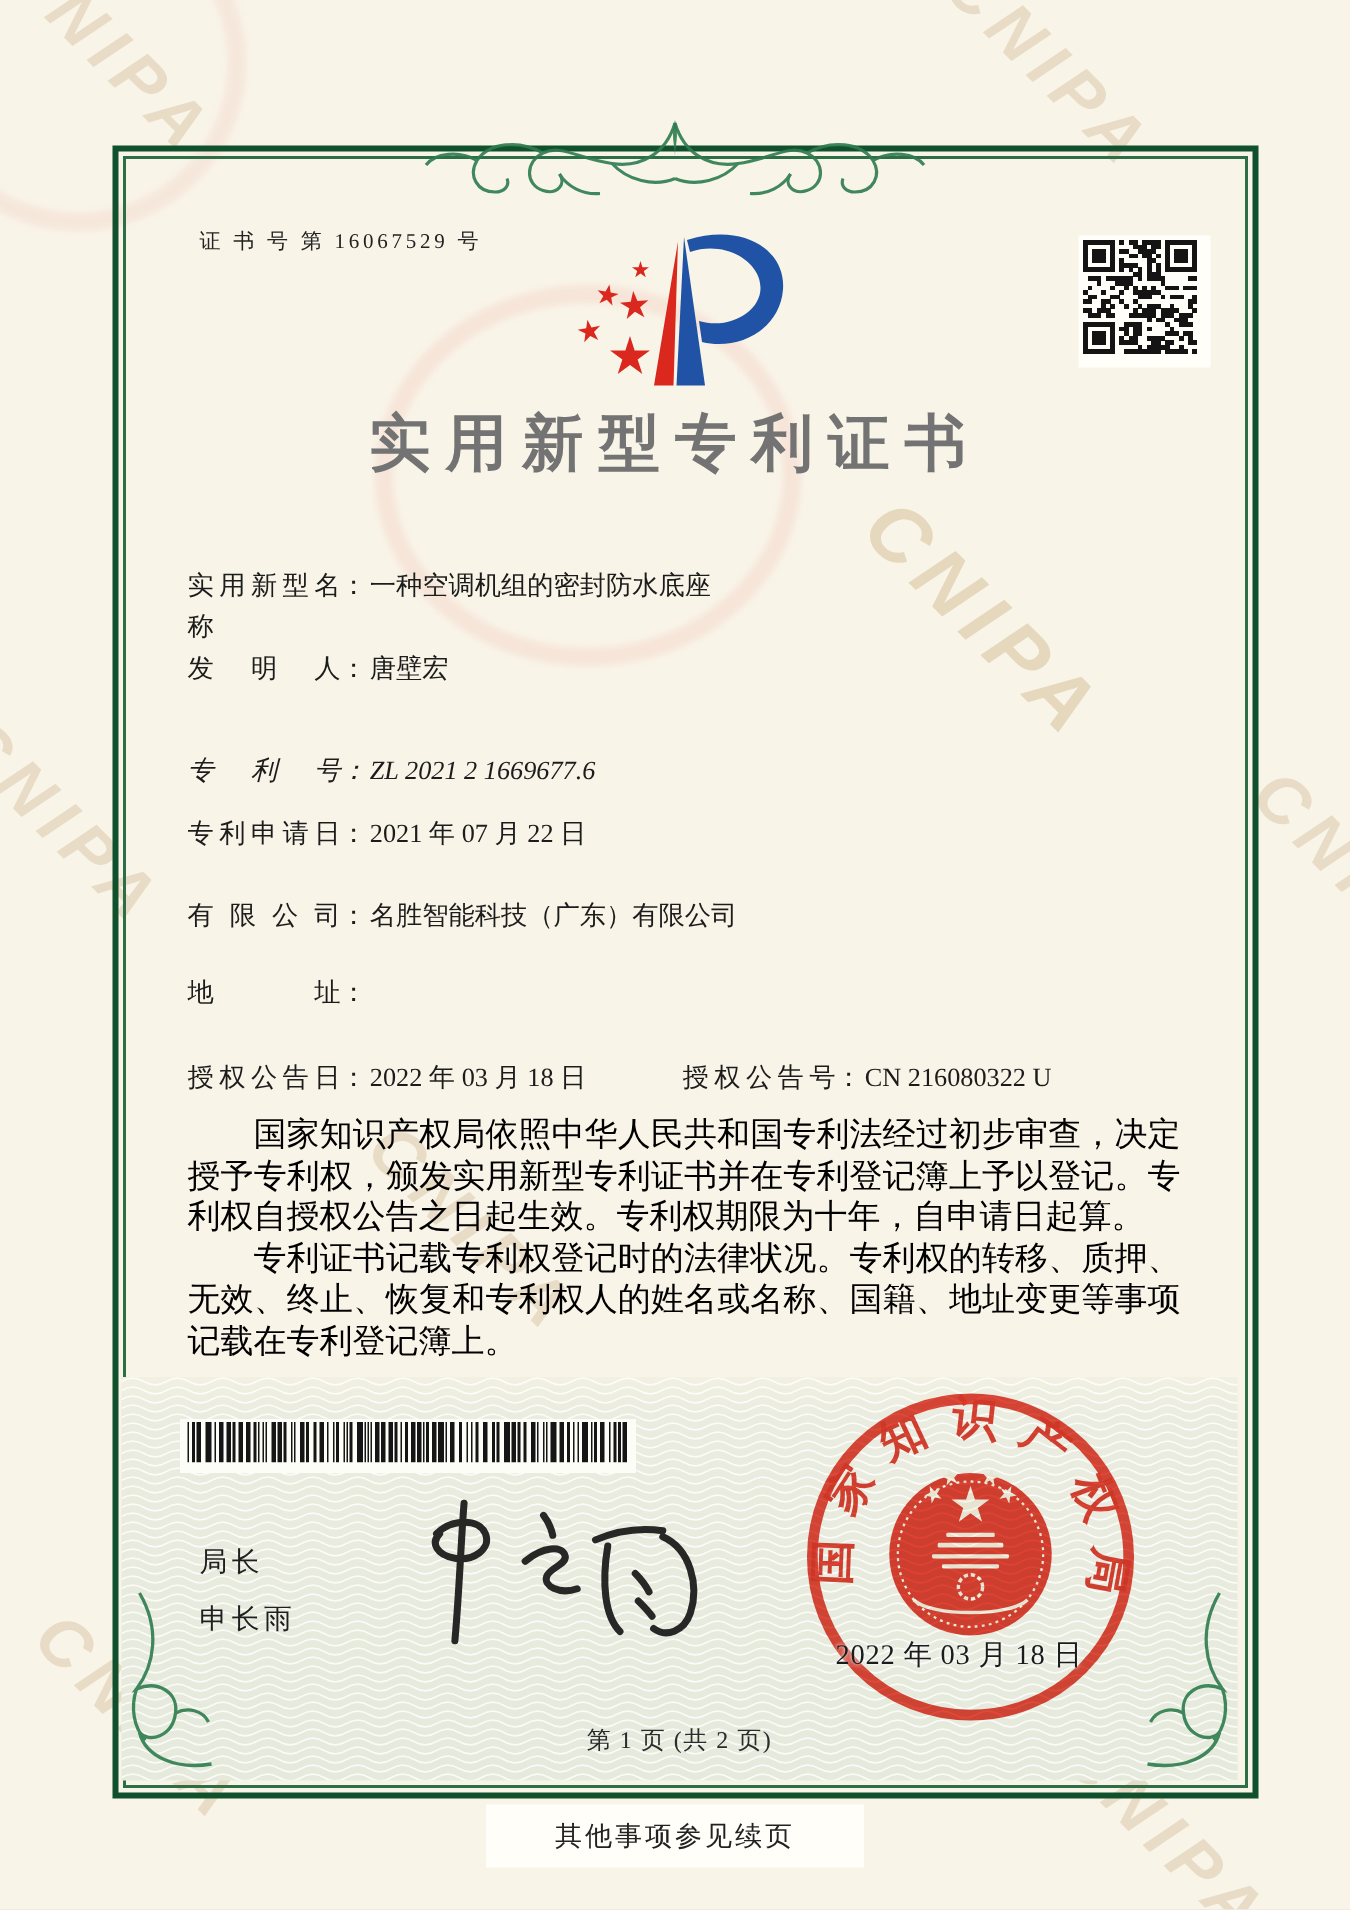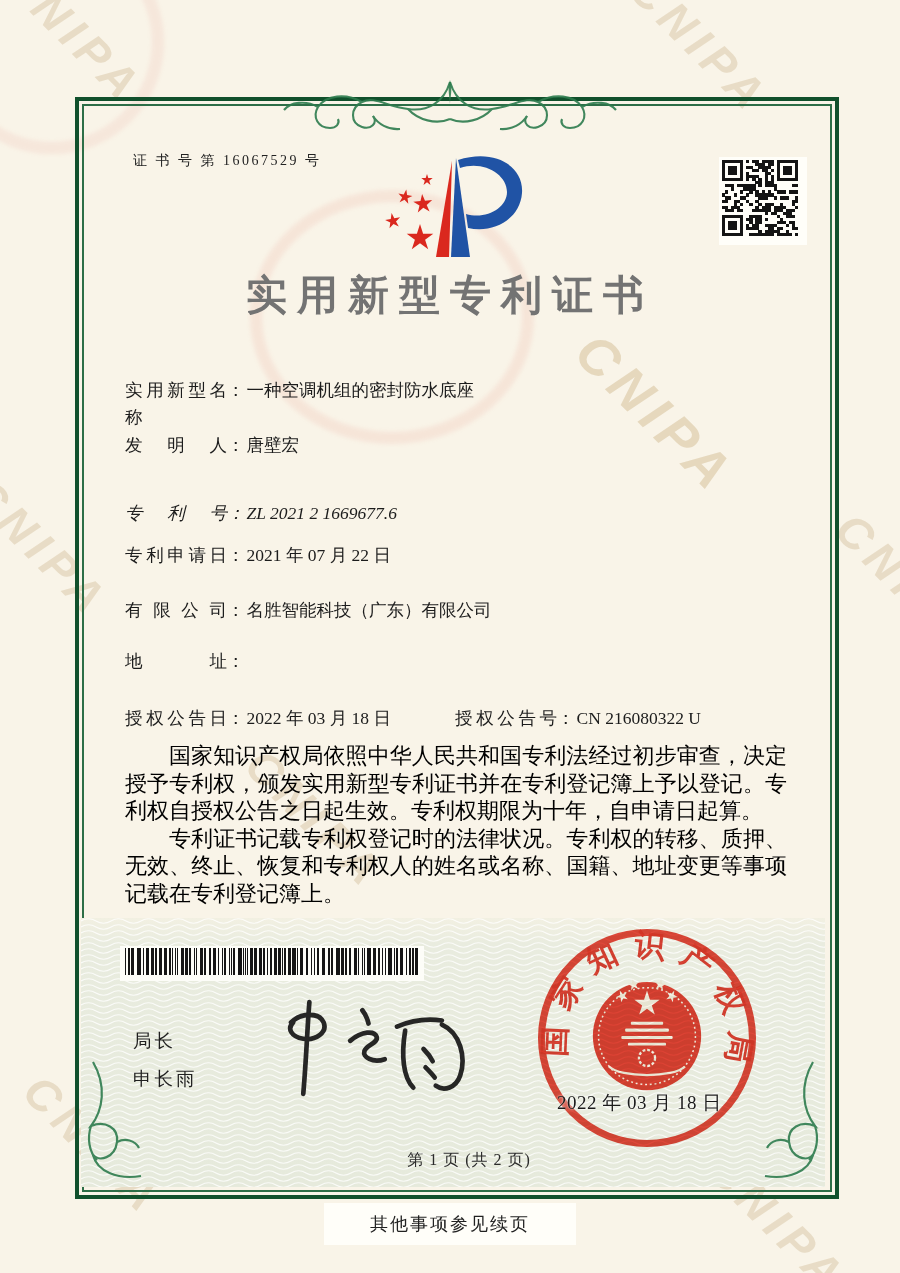--- a/index.html
+++ b/index.html
@@ -33,21 +33,21 @@
   .paras{position:absolute;z-index:3;left:125px;top:742px;width:662px;font-size:22px;
         line-height:27.5px;text-align:justify;color:#000000;}
   .paras p{margin:0;text-indent:2em;}
   .barcode{position:absolute;z-index:3;left:120px;top:946px;background:#fdfdf8;padding:2px 3px;}
   .sig-label{position:absolute;z-index:3;left:133px;font-size:18.5px;letter-spacing:3px;color:#1f1f1f;text-align:center;}
   .signature{position:absolute;z-index:4;left:262px;top:996px;}
   .seal{position:absolute;z-index:4;left:533px;top:922px;mix-blend-mode:multiply;opacity:.94;}
   .seal-date{position:absolute;z-index:5;left:557px;top:1090px;font-size:19px;letter-spacing:.5px;color:#1b1b1b;
         text-shadow:0 0 2px rgba(255,255,255,.95),0 0 5px rgba(255,255,255,.75);white-space:nowrap;}
   .pageno{position:absolute;z-index:3;left:75px;width:756px;top:1150px;text-align:center;
-        font-size:16px;letter-spacing:1px;color:#2b2b2b;padding-left:16px;}
+        font-size:16px;letter-spacing:1px;color:#2b2b2b;}
   .footnote{position:absolute;z-index:3;left:0;right:0;top:1203px;text-align:center;}
   .footnote span{display:inline-block;background:#fffef9;padding:9px 46px;font-size:18px;letter-spacing:2px;color:#222;}
 </style>
 </head>
 <body>
 
 <div class="page">
 
   <div class="watermark" style="left:-14px;top:6px;">CNIPA</div>
   <div class="watermark" style="left:612px;top:16px;">CNIPA</div>

